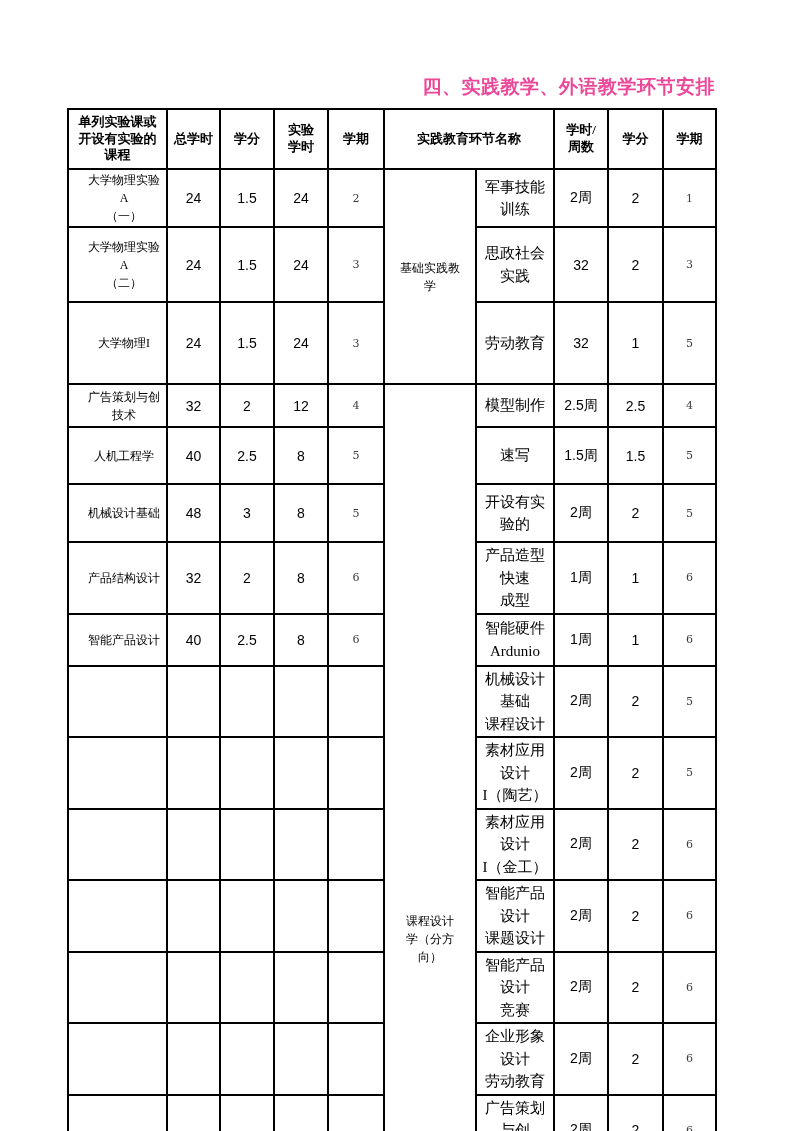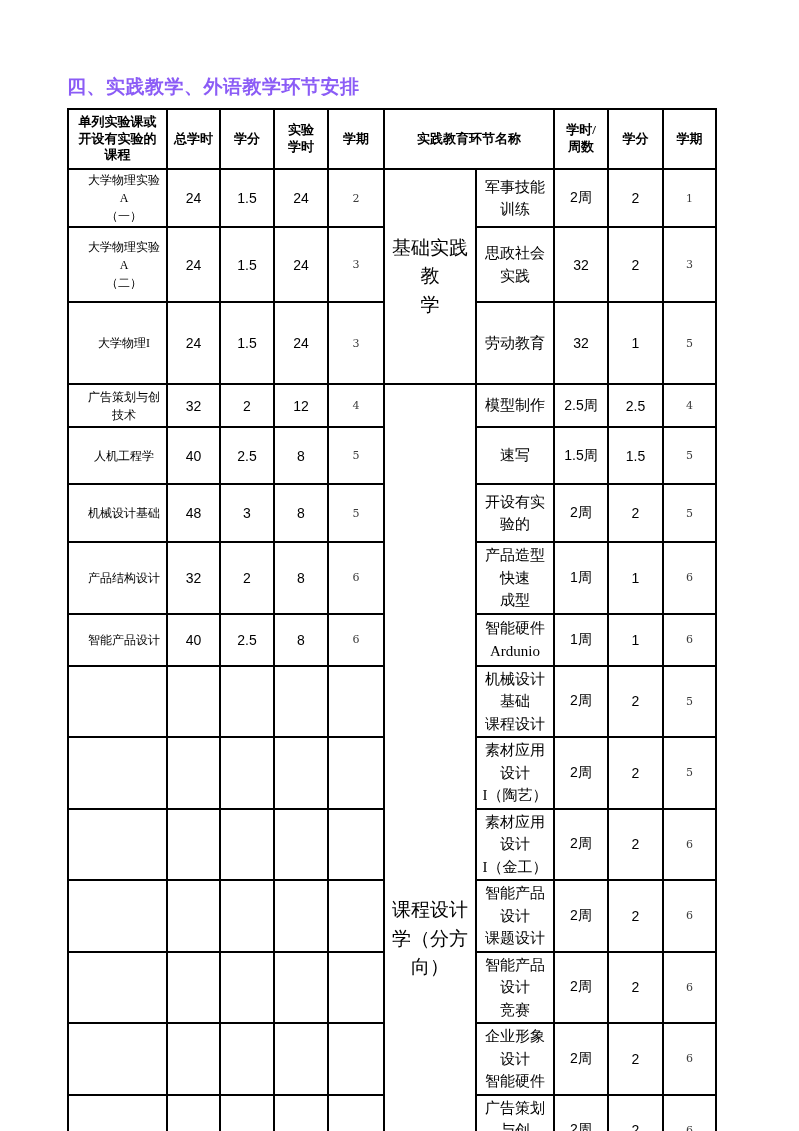--- a/index.html
+++ b/index.html
@@ -1,27 +1,27 @@
 <!DOCTYPE html>
 <html><head>
 <meta charset="utf-8">
 <style>
   html,body{margin:0;padding:0;background:#fff;}
   body{width:799px;height:1131px;position:relative;font-family:"Liberation Serif",serif;color:#000;}
   .page{position:absolute;inset:0;background:#fff;}
   .doc-title{position:absolute;top:74px;left:67px;width:648px;margin:0;
-    font-size:19px;font-weight:bold;text-align:left;letter-spacing:0.5px;color:#8b5cf6;}
+    font-size:19px;font-weight:bold;text-align:right;letter-spacing:0.5px;color:#ec4899;}
   table.schedule{position:absolute;top:108px;left:67px;width:648px;
     border-collapse:collapse;table-layout:fixed;}
   th,td{border:2px solid #000;text-align:center;vertical-align:middle;
     padding:1px 2px;overflow:hidden;}
   th{font-size:13px;font-weight:bold;white-space:pre-line;line-height:1.3;}
   td.course{font-size:12px;white-space:pre-line;line-height:1.5;padding-left:15px;}
   td.practice{font-size:15px;white-space:pre-line;line-height:1.5;}
-  td.groupcell{font-size:19px;}
+  td.groupcell{font-size:12px;}
   .group-label{display:inline-block;white-space:pre-line;line-height:1.5;}
   .shift-down{transform:translateY(117px);}
   td.num{font-family:"Liberation Sans",sans-serif;font-size:14px;}
   td.sem{font-family:"DejaVu Serif",serif;font-size:11px;color:#3d3d3d;}
 </style>
 </head>
 <body>
 
 <div class="page">
   <h1 class="doc-title">四、实践教学、外语教学环节安排</h1>
@@ -215,21 +215,21 @@
         <td class="num">2</td>
         <td class="sem">6</td>
       </tr>
       <tr style="height:46px">
         <td class="course"></td>
         <td class="num"></td>
         <td class="num"></td>
         <td class="num"></td>
         <td class="sem"></td>
         <td class="practice">企业形象设计
-智能硬件</td>
+劳动教育</td>
         <td class="num">2周</td>
         <td class="num">2</td>
         <td class="sem">6</td>
       </tr>
       <tr style="height:45px">
         <td class="course"></td>
         <td class="num"></td>
         <td class="num"></td>
         <td class="num"></td>
         <td class="sem"></td>

